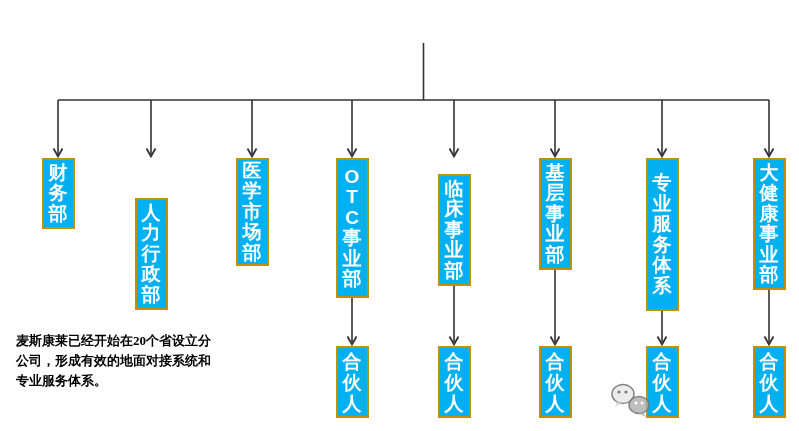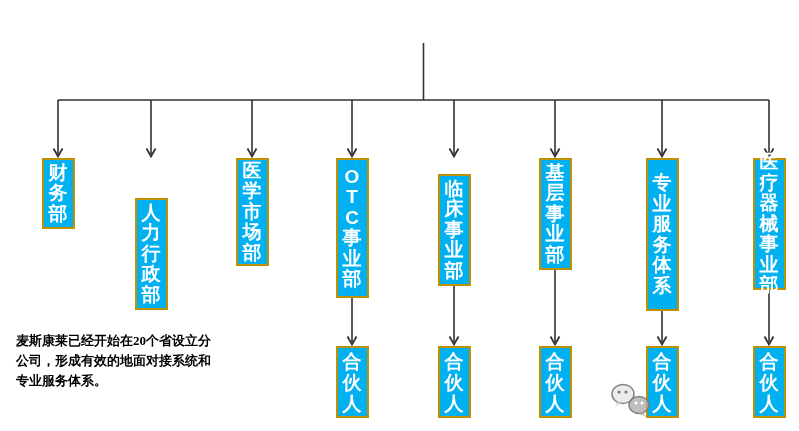--- a/index.html
+++ b/index.html
@@ -120,21 +120,21 @@
       <div class="orgbox" style="left: 538.5px; top: 346px; width: 33px; height: 72px;">
         <div class="vlabel plabel">合伙人</div>
       </div>
       <div class="orgbox" style="left: 645.5px; top: 158px; width: 33px; height: 153px;">
         <div class="vlabel">专业服务体系</div>
       </div>
       <div class="orgbox" style="left: 645.5px; top: 346px; width: 33px; height: 72px;">
         <div class="vlabel plabel">合伙人</div>
       </div>
       <div class="orgbox" style="left: 752.5px; top: 158px; width: 33px; height: 132px;">
-        <div class="vlabel">医疗器械事业部</div>
+        <div class="vlabel">大健康事业部</div>
       </div>
       <div class="orgbox" style="left: 752.5px; top: 346px; width: 33px; height: 72px;">
         <div class="vlabel plabel">合伙人</div>
       </div>
     </div>
 
   <div id="caption">麦斯康莱已经开始在20个省设立分
 公司，形成有效的地面对接系统和
 专业服务体系。</div>
 

